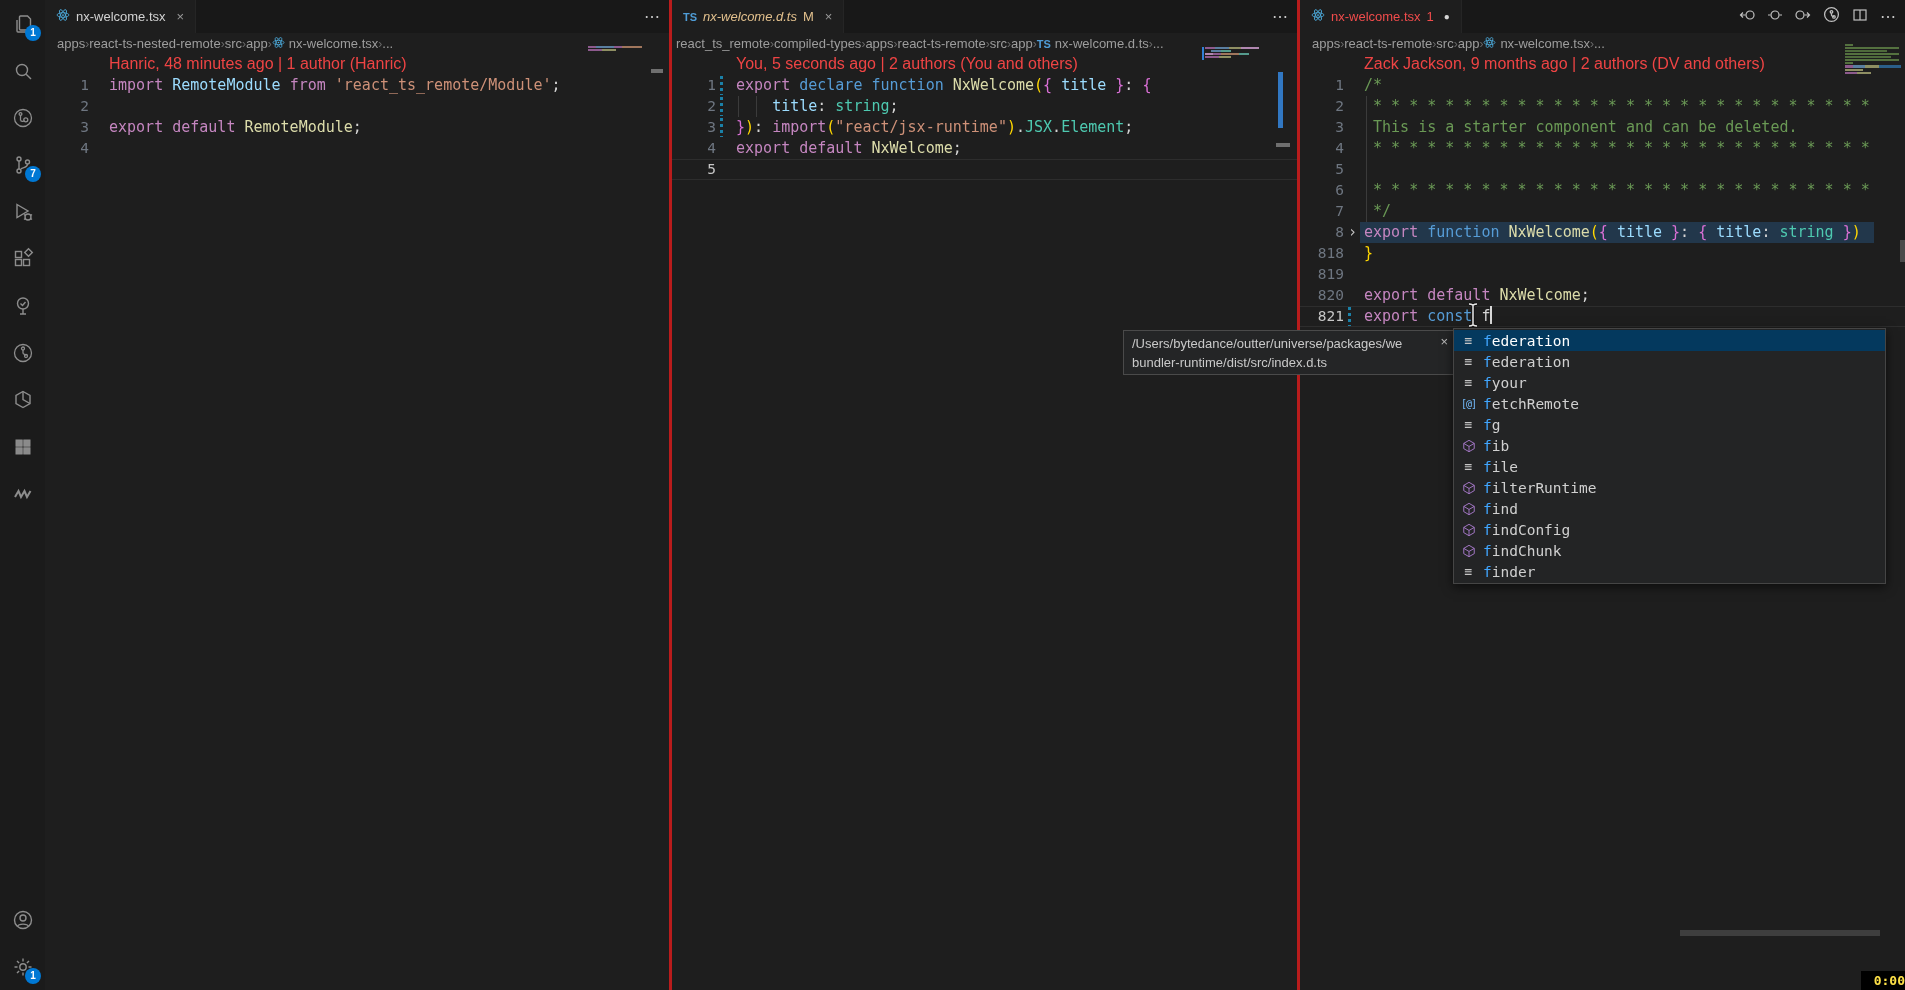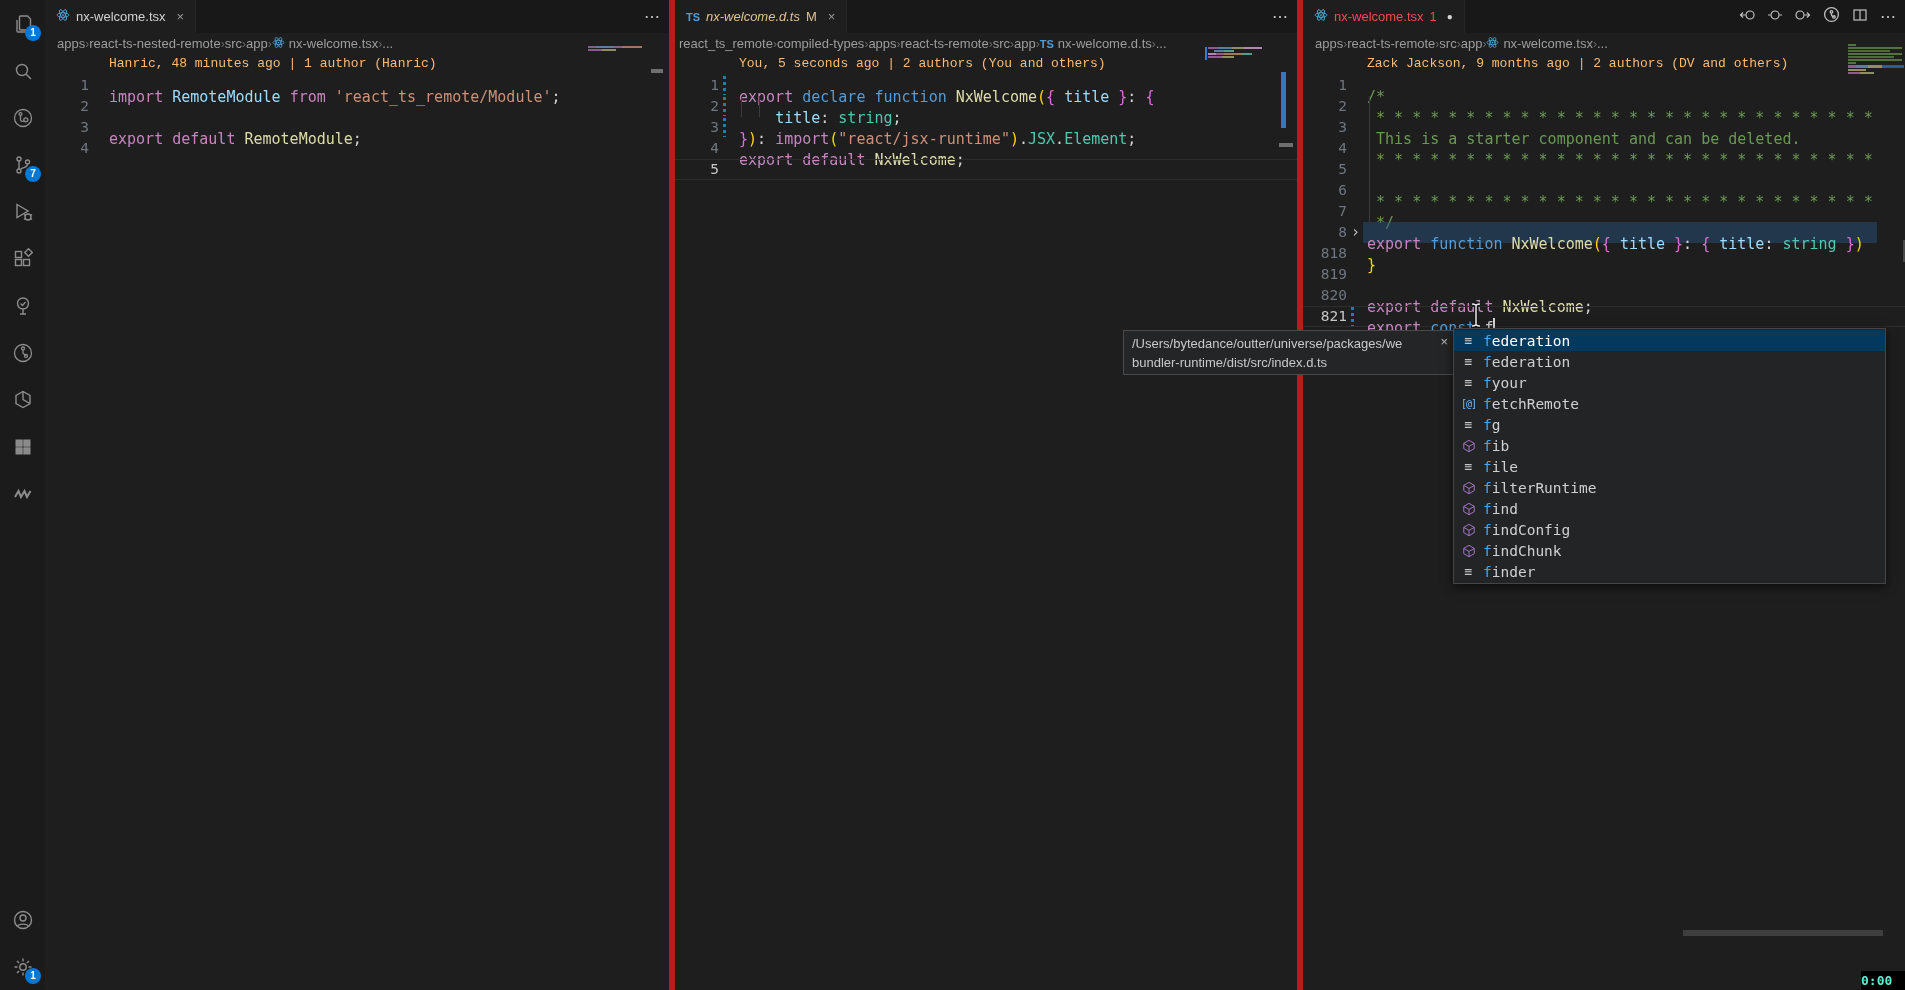--- a/index.html
+++ b/index.html
@@ -13,21 +13,21 @@
   .ab-group { display:flex; flex-direction:column; }
   .ab-item { height:47px; position:relative; display:flex; align-items:center; justify-content:center; color:#8d8d8d; cursor:pointer; }
   .ab-item svg { stroke:#8d8d8d; }
   .badge { position:absolute; right:4px; bottom:6px; min-width:16px; height:16px; padding:0 2px;
            border-radius:50%; background:#0078d4; color:#fff; font-size:10px; line-height:16px;
            text-align:center; font-weight:bold; }
 
   
   .groups { flex:1; display:flex; }
   .pane { position:relative; background:#1e1e1e; overflow:hidden; }
-  .pane1, .pane2 { border-left:6px solid #b91c1c; }
+  .pane1, .pane2 { border-left:3px solid #b91c1c; }
   .pane0 { width:624px; flex:none; }
   .pane1 { width:628px; flex:none; }
   .pane2 { flex:1; }
 
   .tabbar { height:33px; background:#181818; display:flex; align-items:stretch; position:relative; }
   .tab { display:flex; align-items:center; gap:6px; padding:0 11px; background:#1e1e1e;
          border-right:1px solid #252525; font-size:13px; color:#d2d2d2; cursor:pointer; }
   .tab .close { color:#9a9a9a; font-size:13px; margin-left:5px; }
   .tab-title.italic { font-style:italic; }
   .tab-title.mod, .tab-suffix.mod { color:#E2C08D; }
@@ -41,27 +41,27 @@
 
   .crumbs { height:21px; display:flex; align-items:center; font-size:13px; color:#9d9d9d;
             padding-left:12px; gap:0; white-space:nowrap; }
   .pane1 .crumbs { padding-left:4px; }
   .crumb { cursor:pointer; display:flex; align-items:center; gap:4px; }
   .crumb-sep { color:#686868; font-size:12px; }
 
   
   .codebody { position:relative; font-family:"DejaVu Sans Mono", monospace; font-size:15px;
               line-height:21px; color:#d4d4d4; }
-  .blame { height:21px; font-family:Liberation Mono, monospace; font-size:13px;
-           color:#fdba74; padding-left:64px; line-height:20px; cursor:pointer; white-space:nowrap; }
+  .blame { height:21px; font-family:Liberation Sans, sans-serif; font-size:16px;
+           color:#ef4444; padding-left:64px; line-height:20px; cursor:pointer; white-space:nowrap; }
   .cl { position:relative; height:21px; white-space:pre; }
   .cl .ln { position:absolute; left:0; top:0; width:44px; text-align:right; color:#6e7681;
             font-size:14.5px; }
   .cl.cur .ln { color:#c6c6c6; }
-  .cl .ct { position:absolute; left:64px; top:12px; }
+  .cl .ct { position:absolute; left:64px; top:0; }
   .cl.cur { box-shadow: inset 0 1px 0 #2d2d2d, inset 0 -1px 0 #2d2d2d; }
   .gmark { position:absolute; left:48px; top:1px; width:3px; height:19px;
            background:repeating-linear-gradient(180deg,#1b81a8 0 3px, transparent 3px 6px); }
   .fold { position:absolute; left:48px; top:0; color:#c5c5c5; font-size:15px; }
   .linehl { position:absolute; left:60px; top:0; width:514px; height:21px;
             background:rgba(38,79,120,.5); }
   .caret { display:inline-block; width:2px; height:18px; background:#d7d7d7;
            vertical-align:-3px; }
   .iguide { position:absolute; width:1px; background:#3b3b3b; }
 
@@ -88,22 +88,22 @@
   .docs { position:absolute; left:1123px; top:330px; width:331px; height:45px; background:#242526;
           border:1px solid #4a4a4a; z-index:29; padding:3px 20px 3px 8px; font-size:13px;
           color:#c9c9c9; line-height:19px; white-space:nowrap; overflow:hidden; }
   .docs .close { position:absolute; right:5px; top:1px; color:#bcbcbc; font-size:13px; cursor:pointer; }
 
   
   .ibeam { position:absolute; z-index:50; }
 
   
   .rec-timer { position:absolute; left:1861px; top:971px; width:44px; height:19px; background:#000;
-               color:#5eead4; font-family:"DejaVu Sans Mono", monospace; font-size:13px; font-weight:bold;
-               text-align:left; line-height:19px; z-index:60; }
+               color:#fde047; font-family:"DejaVu Sans Mono", monospace; font-size:13px; font-weight:bold;
+               text-align:right; line-height:19px; z-index:60; }
 </style>
 </head>
 <body>
 
 <div id="app">
 
   <div class="activitybar">
     <div class="ab-group">
       <div class="ab-item">
         <svg width="24" height="24" viewBox="0 0 24 24" fill="none" stroke-width="1.4">

